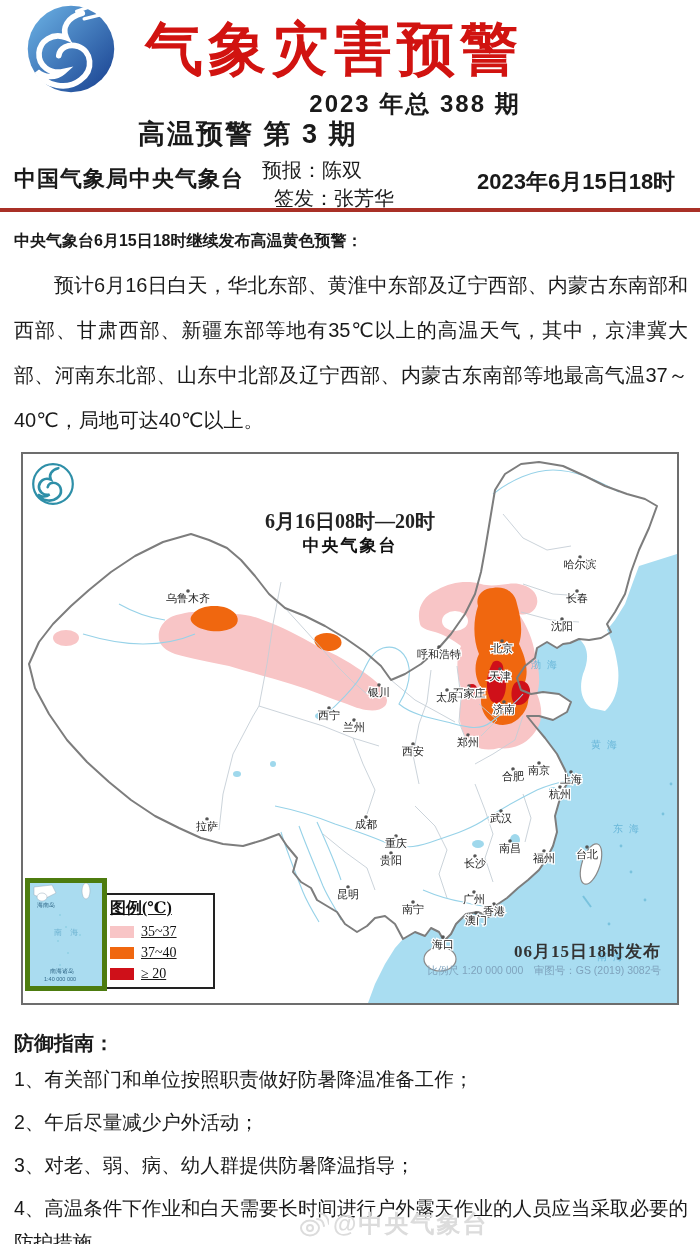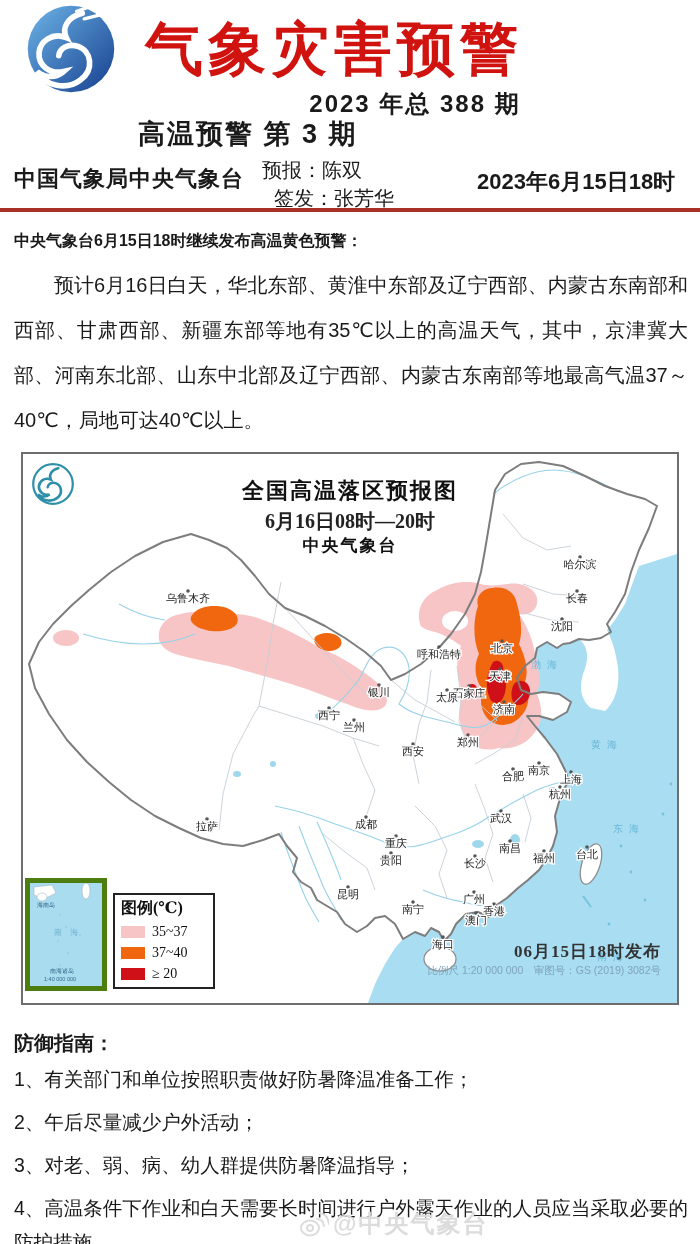--- a/index.html
+++ b/index.html
@@ -24,21 +24,21 @@
   .alert-body{left:14px;top:263px;width:674px;font-size:20px;line-height:45px;
               text-indent:2em;text-align:justify;}
 
   
   .map-wrap{left:21px;top:452px;width:654px;height:549px;border:2px solid #6d6d6d;background:#fff;}
   .map-title{left:0;top:22px;width:100%;text-align:center;font-family:"Liberation Serif","DejaVu Serif",serif;
              font-size:22px;font-weight:700;color:#111;letter-spacing:2px;}
   .map-period{left:0;top:54px;width:100%;text-align:center;font-family:"Liberation Serif","DejaVu Serif",serif;
               font-size:20px;font-weight:600;color:#222;}
   .map-agency{left:0;top:80px;width:100%;text-align:center;font-size:17px;font-weight:800;color:#111;letter-spacing:2px;}
-  .legend-box{left:90px;top:439px;width:86px;background:#fff;border:2px solid #222;padding:3px 6px 5px 6px;}
+  .legend-box{left:79px;top:439px;width:86px;background:#fff;border:2px solid #222;padding:3px 17px 5px 6px;text-decoration:underline;}
   .legend-title{font-family:"Liberation Serif","DejaVu Serif",serif;font-size:16px;font-weight:700;color:#111;}
   .legend-row{display:flex;align-items:center;margin-top:5px;}
   .legend-swatch{width:24px;height:12px;margin-right:7px;flex:0 0 auto;}
   .legend-label{font-family:"Liberation Serif","DejaVu Serif",serif;font-size:14px;color:#111;white-space:nowrap;}
   .inset-box{left:2px;top:424px;width:72px;height:103px;border:5px solid #4d7c0f;background:#aadcf0;}
   .issued-note{right:16px;top:486px;font-family:"Liberation Serif","DejaVu Serif",serif;
                font-size:17px;font-weight:700;color:#333;letter-spacing:1px;}
   .scale-note{right:16px;top:510px;font-size:10.5px;color:#7fa3bd;white-space:nowrap;}
 
   
@@ -298,21 +298,20 @@
     </svg>
 
     
     <div class="abs" style="left:8px;top:8px;">
       <svg width="44" height="44" viewBox="0 0 100 100">
         <circle cx="50" cy="50" r="45" fill="#ffffff" stroke="#2e8fa8" stroke-width="5"></circle>
         <path d="M62,14 C46,18 40,30 45,40 C30,34 19,44 18,55 C17,68 29,77 42,74 C34,81 23,79 16,74 C24,88 46,92 59,82 C73,72 70,53 56,48 C47,45 39,50 38,57" fill="none" stroke="#2e8fa8" stroke-width="6" stroke-linecap="round"></path>
       </svg>
     </div>
 
-    <div class="abs map-title">全国高温落区预报图</div>
     <div class="abs map-period">6月16日08时—20时</div>
     <div class="abs map-agency">中央气象台</div>
 
     
     <div class="abs legend-box">
       <div class="legend-title">图例(℃)</div>
       <div id="legend-rows">
           <div class="legend-row">
             <span class="legend-swatch" style="background: rgb(248, 197, 198);"></span>
             <span class="legend-label">35~37</span>

